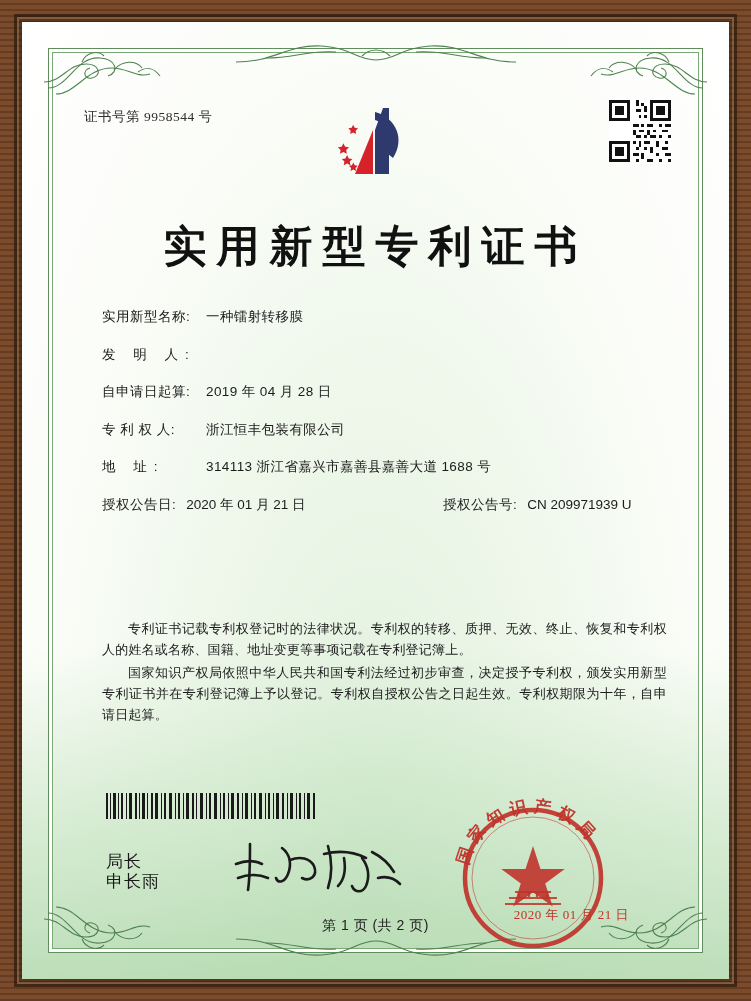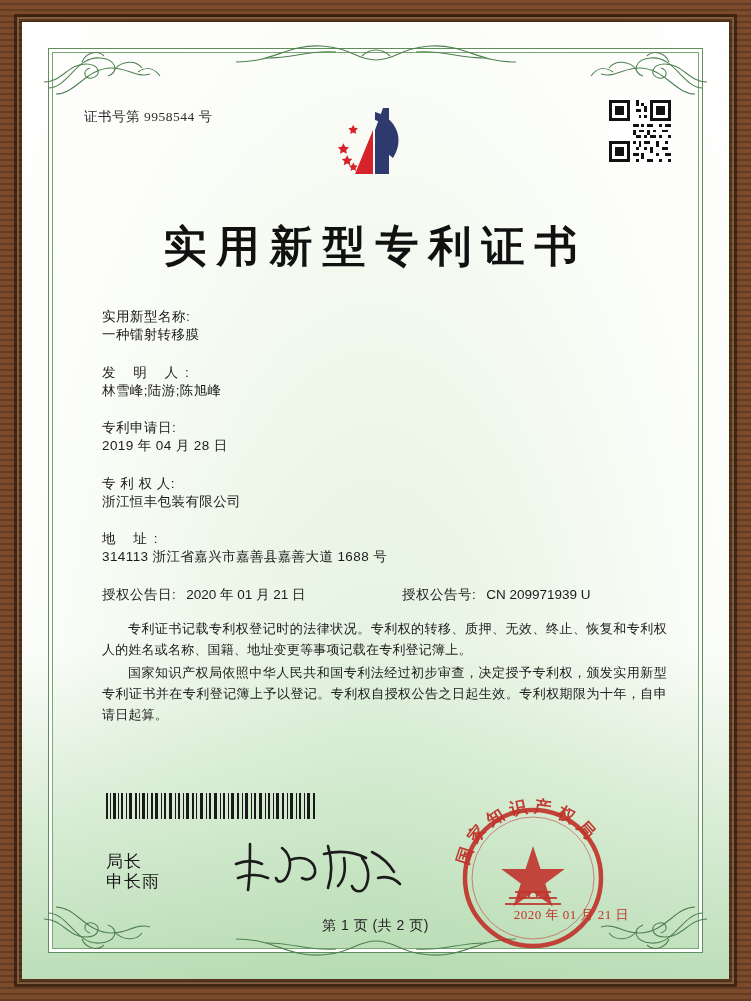--- a/index.html
+++ b/index.html
@@ -76,25 +76,25 @@
   .logo{position:absolute;left:50%;top:78px;transform:translateX(-50%);width:130px;height:92px;}
 
   .title{
     position:absolute;left:0;right:0;top:196px;text-align:center;
     font-size:43px;font-weight:bold;letter-spacing:10px;
     color:#111;
     font-family:"DejaVu Sans","Liberation Sans",sans-serif;
   }
 
   .fields{position:absolute;left:80px;right:60px;top:286px;}
-  .row{display:flex;align-items:baseline;margin-bottom:19.5px;font-size:13.5px;color:#1b1b1b;flex-direction:column;}
+  .row{display:flex;align-items:baseline;margin-bottom:19.5px;font-size:13.5px;color:#1b1b1b;}
   .lbl{width:104px;flex:none;letter-spacing:.5px;}
   .lbl.spread{letter-spacing:7px;}
   .val{flex:1;letter-spacing:.4px;}
-  .row-split{display:flex;align-items:baseline;font-size:13.5px;color:#1b1b1b;margin-bottom:8px;}
+  .row-split{display:flex;align-items:baseline;font-size:13.5px;color:#1b1b1b;margin-bottom:8px;gap:41px;}
   .seg1{width:300px;display:flex;align-items:baseline;}
   .seg2{display:flex;align-items:center;}
   .seg-lbl{white-space:nowrap;letter-spacing:.5px;}
   .seg-val{margin-left:10px;}
 
   .para{
     position:absolute;left:80px;right:62px;top:596px;
     font-size:13px;line-height:21px;color:#1b1b1b;text-align:justify;
     letter-spacing:.2px;
   }
@@ -258,24 +258,23 @@
 
     <div class="title">实用新型专利证书</div>
 
     <div class="fields">
       <div class="row">
         <span class="lbl">实用新型名称:</span>
         <span class="val">一种镭射转移膜</span>
       </div>
       <div class="row">
         <span class="lbl spread">发 明 人:</span>
-        <span class="val">林雪峰;陆游;陈旭峰</span>
       </div>
       <div class="row">
-        <span class="lbl">专利申请日:</span>
+        <span class="lbl">自申请日起算:</span>
         <span class="val">2019 年 04 月 28 日</span>
       </div>
       <div class="row">
         <span class="lbl">专 利 权 人:</span>
         <span class="val">浙江恒丰包装有限公司</span>
       </div>
       <div class="row">
         <span class="lbl spread">地 址:</span>
         <span class="val">314113 浙江省嘉兴市嘉善县嘉善大道 1688 号</span>
       </div>

